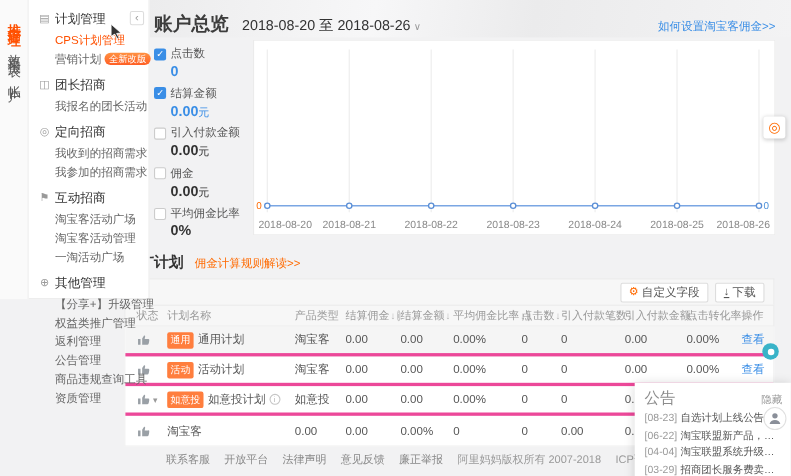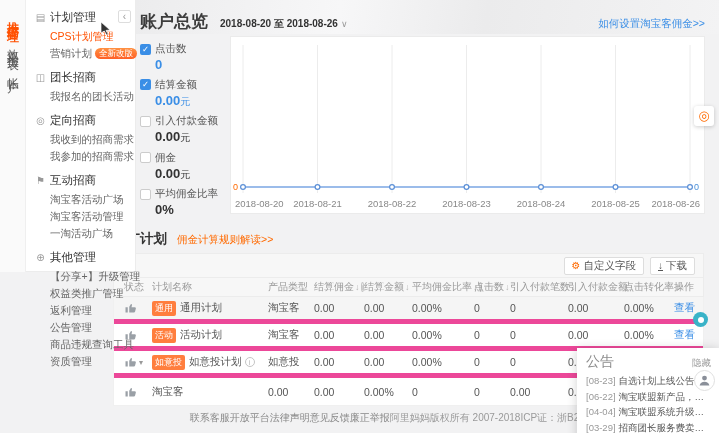--- a/index.html
+++ b/index.html
@@ -17,21 +17,21 @@
   .sec-title{font-size:11.5px;color:#333;display:flex;align-items:center;gap:4px;margin-bottom:3px;white-space:nowrap}
   .sec-icon{color:#999;font-size:10px;width:11px;text-align:center}
   .side-item{font-size:10.5px;color:#666;padding:1.5px 0 1.5px 15px;display:flex;align-items:center;gap:3px;white-space:nowrap;cursor:pointer}
   .side-item.active{color:#ff5000}
   .badge{background:linear-gradient(#ff9142,#ff5f25);color:#fff;font-size:8.5px;border-radius:7px;padding:0 4px;line-height:11px;white-space:nowrap}
   .collapse{position:absolute;right:4px;top:10px;width:13px;height:13px;border:1px solid #ddd;color:#999;font-size:10px;line-height:11px;text-align:center;border-radius:2px;background:#fff;cursor:pointer}
   .cursor-svg{position:absolute;left:74px;top:22px;z-index:7}
   
   .main-head{position:absolute;left:140px;top:10px;right:14px;display:flex;align-items:baseline;z-index:2}
   .h-title{font-size:17px;font-weight:bold;color:#3d3d3d;margin-right:12px}
-  .h-date{font-size:10px;font-weight:bold;color:#333}
+  .h-date{font-size:13px;font-weight:normal;color:#333}
   .h-caret{color:#999;font-size:9px;margin:0 2px 0 3px}
   .h-note{color:#ff6a00;font-size:11px;margin-left:8px}
   .h-link{margin-left:auto;color:#3a8ee6;font-size:10.5px;cursor:pointer}
   
   .overview{position:absolute;left:140px;top:36px;right:14px;height:178px;display:flex;z-index:1}
   .metrics{width:90px;flex:none;padding-top:6px}
   .metric{margin-bottom:5.5px}
   .m-label{display:flex;gap:4px;font-size:10.5px;color:#555;align-items:center;white-space:nowrap;cursor:pointer}
   .cb{width:11px;height:11px;border-radius:2px;flex:none}
   .cb.on{background:#3a8ee6;color:#fff;font-size:8.5px;line-height:11px;text-align:center}
@@ -50,29 +50,29 @@
   .toolbar{height:24px;background:#f7f7f7;border:1px solid #ececec;border-bottom:none;display:flex;align-items:center;justify-content:flex-end;gap:6px;padding-right:8px}
   .btn{display:inline-flex;align-items:center;gap:3px;height:18px;padding:0 7px;background:#fff;border:1px solid #ddd;border-radius:2px;font-size:10.5px;color:#555;cursor:pointer}
   .gear{color:#ff6a00;font-size:10px}
   .dl-ic{color:#555;font-size:10px;border-bottom:1px solid #555;line-height:9px}
   .cols{display:grid;grid-template-columns:38px 116px 46px 50px 48px 62px 36px 58px 56px 50px 1fr;align-items:center}
   .thead{background:#f7f7f7;border:1px solid #ececec;height:20px;color:#999;font-size:10px}
   .thead .cell{display:flex;align-items:center;gap:1px;white-space:nowrap}
   .sort{color:#b5b5b5;font-size:9px}
   .info-ic{width:10px;height:10px;border:1px solid #c5c5c5;border-radius:50%;color:#b5b5b5;font-size:7px;line-height:9px;text-align:center;display:inline-block;font-style:normal}
   .tbody{background:#fff;border:1px solid #f0f0f0;border-top:none}
-  .t-row{height:27px;font-size:10.5px;border-bottom:5px solid #ec4899;color:#555}
+  .t-row{height:27px;font-size:10.5px;border-bottom:3px solid #ec4899;color:#555}
   .t-row:last-child{border-bottom:none}
   .t-row.sel{background:#f5f5f5}
   .st-cell{display:flex;align-items:center;gap:3px;padding-left:10px}
   .caret-sm{color:#999;font-size:8px}
   .badge-sq{background:#ff7e3e;color:#fff;font-size:9px;padding:1px 3px;border-radius:2px;margin-right:4px;white-space:nowrap}
   .pname{display:flex;align-items:center;white-space:nowrap}
   .action{color:#3a8ee6;cursor:pointer}
-  .p-footer{margin-top:5px;display:flex;justify-content:center;font-size:10px;color:#888;align-items:center}
+  .p-footer{margin-top:5px;display:flex;gap:13px;justify-content:center;font-size:10px;color:#888;align-items:center}
   .p-footer .muted{color:#9a9a9a}
   .p-footer span{cursor:pointer}
   .p-footer .muted{cursor:default}
   
   .ann{position:absolute;right:0;top:348px;width:142px;height:104px;background:#fff;box-shadow:0 1px 10px rgba(0,0,0,.18);z-index:20;padding:5px 8px 0 9px}
   .ann-head{display:flex;justify-content:space-between;align-items:baseline;margin-bottom:2px}
   .ann-title{font-size:14px;color:#8c8c8c}
   .ann-hide{font-size:9.5px;color:#999;cursor:pointer}
   .ann-item{font-size:9.5px;line-height:15.5px;white-space:nowrap;overflow:hidden;text-overflow:ellipsis;color:#555;cursor:pointer}
   .ann-date{color:#999;margin-right:3px}

